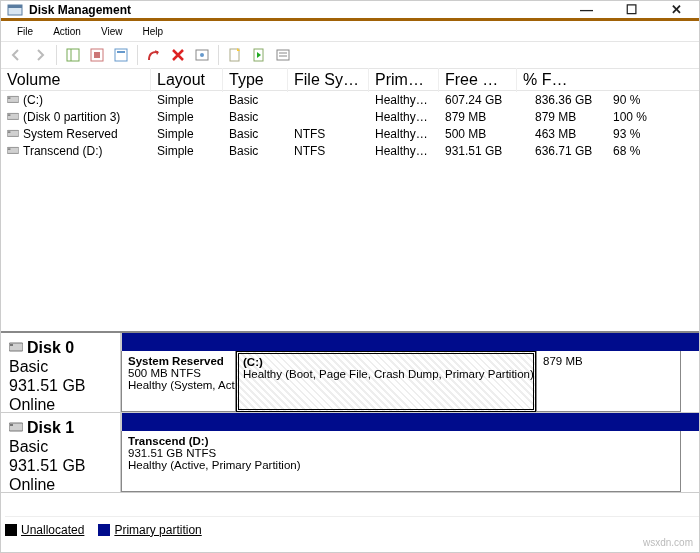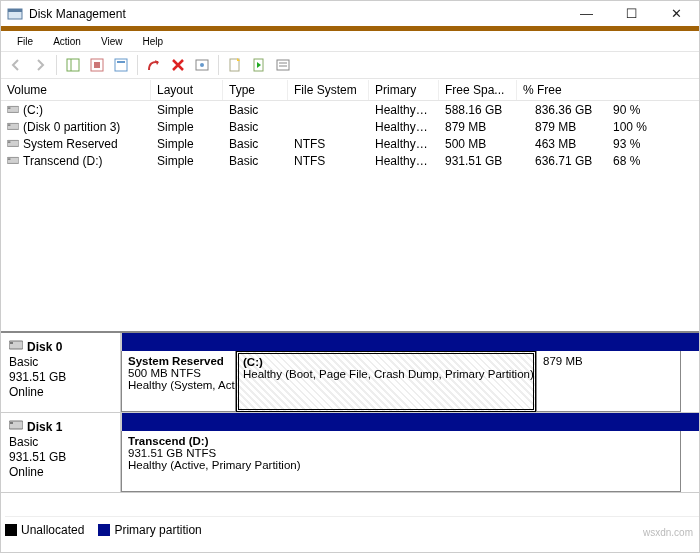--- a/index.html
+++ b/index.html
@@ -12,23 +12,24 @@
     width: 700px;
     height: 553px;
     overflow: hidden;
     position: relative;
     border: 1px solid #ccc;
   }
   
   .titlebar {
     display: flex;
     align-items: center;
-    height: 30px;
+    height: 20px;
     padding: 0 0 0 6px;
-    border-bottom: 5px solid #a16207;
+    border-bottom: 3px solid #a16207;
+    font-weight: bold;
   }
   .titlebar .appicon { width: 16px; height: 16px; margin-right: 6px; }
   .titlebar .title { flex: 1; font-size: 12px; }
   .winbtns { display: flex; }
   .winbtn {
     width: 45px; height: 29px; display:flex; align-items:center; justify-content:center;
     font-family: Arial, sans-serif; font-size: 13px; color:#222;
   }
   .winbtn.close { width: 45px; }
   
@@ -47,21 +48,21 @@
     width: 22px; height: 22px; display:flex; align-items:center; justify-content:center;
     border: 1px solid transparent;
   }
   .tsep { width: 1px; height: 20px; background: #ddd; margin: 0 3px; }
   .tbtn svg { width: 16px; height: 16px; }
   .tbtn.disabled { opacity: 0.4; }
 
   
   .vol-head {
     display: flex; height: 22px; border-bottom: 1px solid #e5e5e5;
-    font-size: 12px; align-items:center; user-select:none;
+    font-size: 16px; align-items:center; user-select:none;
   }
   .vol-head .col, .vol-row .col {
     padding: 3px 8px 3px 6px; border-right: 1px solid #eee;
     white-space: nowrap; overflow: hidden; text-overflow: ellipsis;
   }
   .vol-head .col { font-weight: 400; }
   .c-volume { width: 150px; }
   .c-layout { width: 72px; }
   .c-type   { width: 65px; }
   .c-fs     { width: 81px; }
@@ -77,21 +78,21 @@
 
   
   .diskmap {
     position:absolute; top: 330px; left:0; right:0; height: 180px;
     border-top: 2px solid #888;
   }
   .diskrow {
     display:flex; border-bottom: 1px solid #ccc; height: 80px;
   }
   .diskhead {
-    width: 120px; padding: 6px 8px; font-size: 12px;
+    width: 120px; padding: 6px 8px; font-size: 16px;
     display:flex; flex-direction:column; gap:1px;
     border-right: 1px solid #ccc;
   }
   .diskhead .dtitle { display:flex; align-items:center; gap:4px; font-weight:bold; }
   .diskhead .dicon { width:14px; height:12px; }
   .partstrip {
     flex:1; display:flex; flex-direction:column;
   }
   .partbar {
     height: 18px; background: #000c8c;
@@ -109,28 +110,28 @@
   .part.selected {
     border: 1px solid #000;
     background: repeating-linear-gradient(45deg, #fff, #fff 3px, #eee 3px, #eee 5px);
     outline: 1px solid #000; outline-offset: -3px;
   }
 
   
   .legend {
     position:absolute; bottom: 14px; left: 4px; right: 0; height: 22px;
     display:flex; align-items:center; gap: 14px; font-size: 12px;
-    border-top: 1px solid #eee; padding-top: 4px;
+    border-top: 1px solid #eee; padding-top: 4px; text-decoration: underline;
   }
   .legend .sw { width: 12px; height: 12px; display:inline-block; margin-right: 4px; vertical-align:middle;}
   .sw.unalloc { background:#000; }
   .sw.primary { background:#000c8c; }
 
   .watermark {
-    position:absolute; bottom: 14px; right: 6px; font-size: 10px; color: #bbb;
+    position:absolute; bottom: 4px; right: 6px; font-size: 10px; color: #bbb;
   }
 </style>
 </head>
 <body>
 
 <div class="titlebar">
   <svg class="appicon" viewBox="0 0 16 16">
     <rect x="1" y="3" width="14" height="10" fill="#d9e6f2" stroke="#5a7ca0"></rect>
     <rect x="1" y="3" width="14" height="3" fill="#5a7ca0"></rect>
   </svg>
@@ -235,21 +236,21 @@
         <span><svg class="drvicon" viewBox="0 0 14 10">
             <rect x="0" y="2" width="14" height="7" rx="1" fill="#d0d0d0" stroke="#888"></rect>
             <rect x="1" y="3" width="3" height="2" fill="#888"></rect>
           </svg></span>
         <span>(C:)</span>
       </div>
       <div class="col c-layout">Simple</div>
       <div class="col c-type">Basic</div>
       <div class="col c-fs"></div>
       <div class="col c-status">Healthy (B...</div>
-      <div class="col c-cap">588.16 GB</div>
+      <div class="col c-cap">607.24 GB</div>
       <div class="col c-free">836.36 GB</div>
       <div class="col c-pct">90 %</div>
     </div>
     <div class="vol-row">
       <div class="col c-volume">
         <span><svg class="drvicon" viewBox="0 0 14 10">
             <rect x="0" y="2" width="14" height="7" rx="1" fill="#d0d0d0" stroke="#888"></rect>
             <rect x="1" y="3" width="3" height="2" fill="#888"></rect>
           </svg></span>
         <span>(Disk 0 partition 3)</span>

